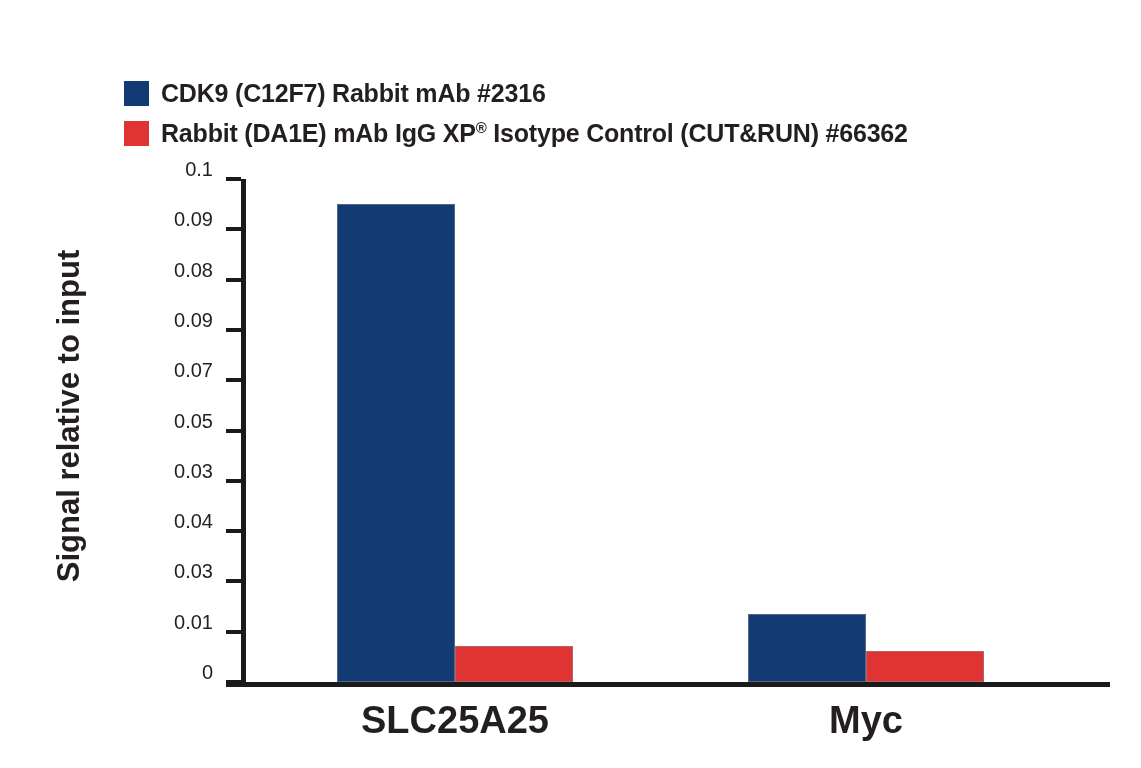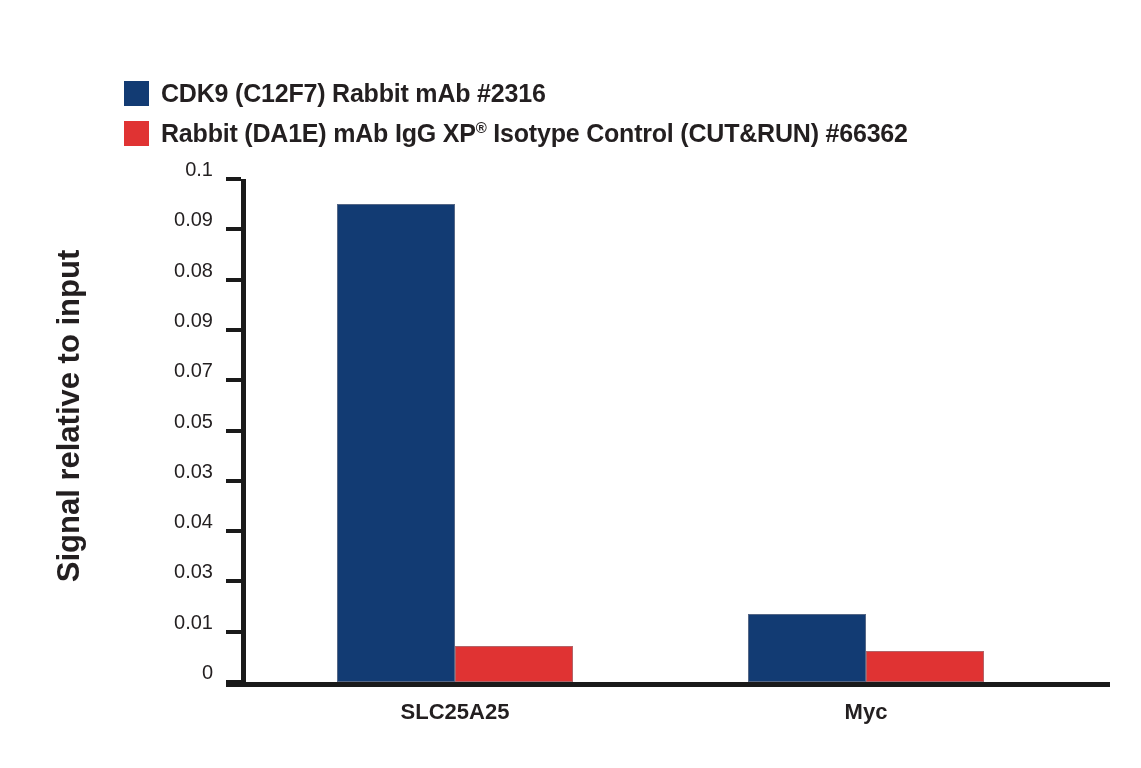--- a/index.html
+++ b/index.html
@@ -122,21 +122,21 @@
     position: absolute;
     bottom: 0;
     border: 1px solid rgba(140,140,150,0.55);
     box-sizing: border-box;
   }
 
   
   .cat-label {
     position: absolute;
     top: 520px;
-    font-size: 22px;
+    font-size: 38px;
     font-weight: bold;
     color: #231f20;
     text-align: center;
     white-space: nowrap;
     transform: translateX(-50%);
   }
 </style>
 </head>
 <body>
 

